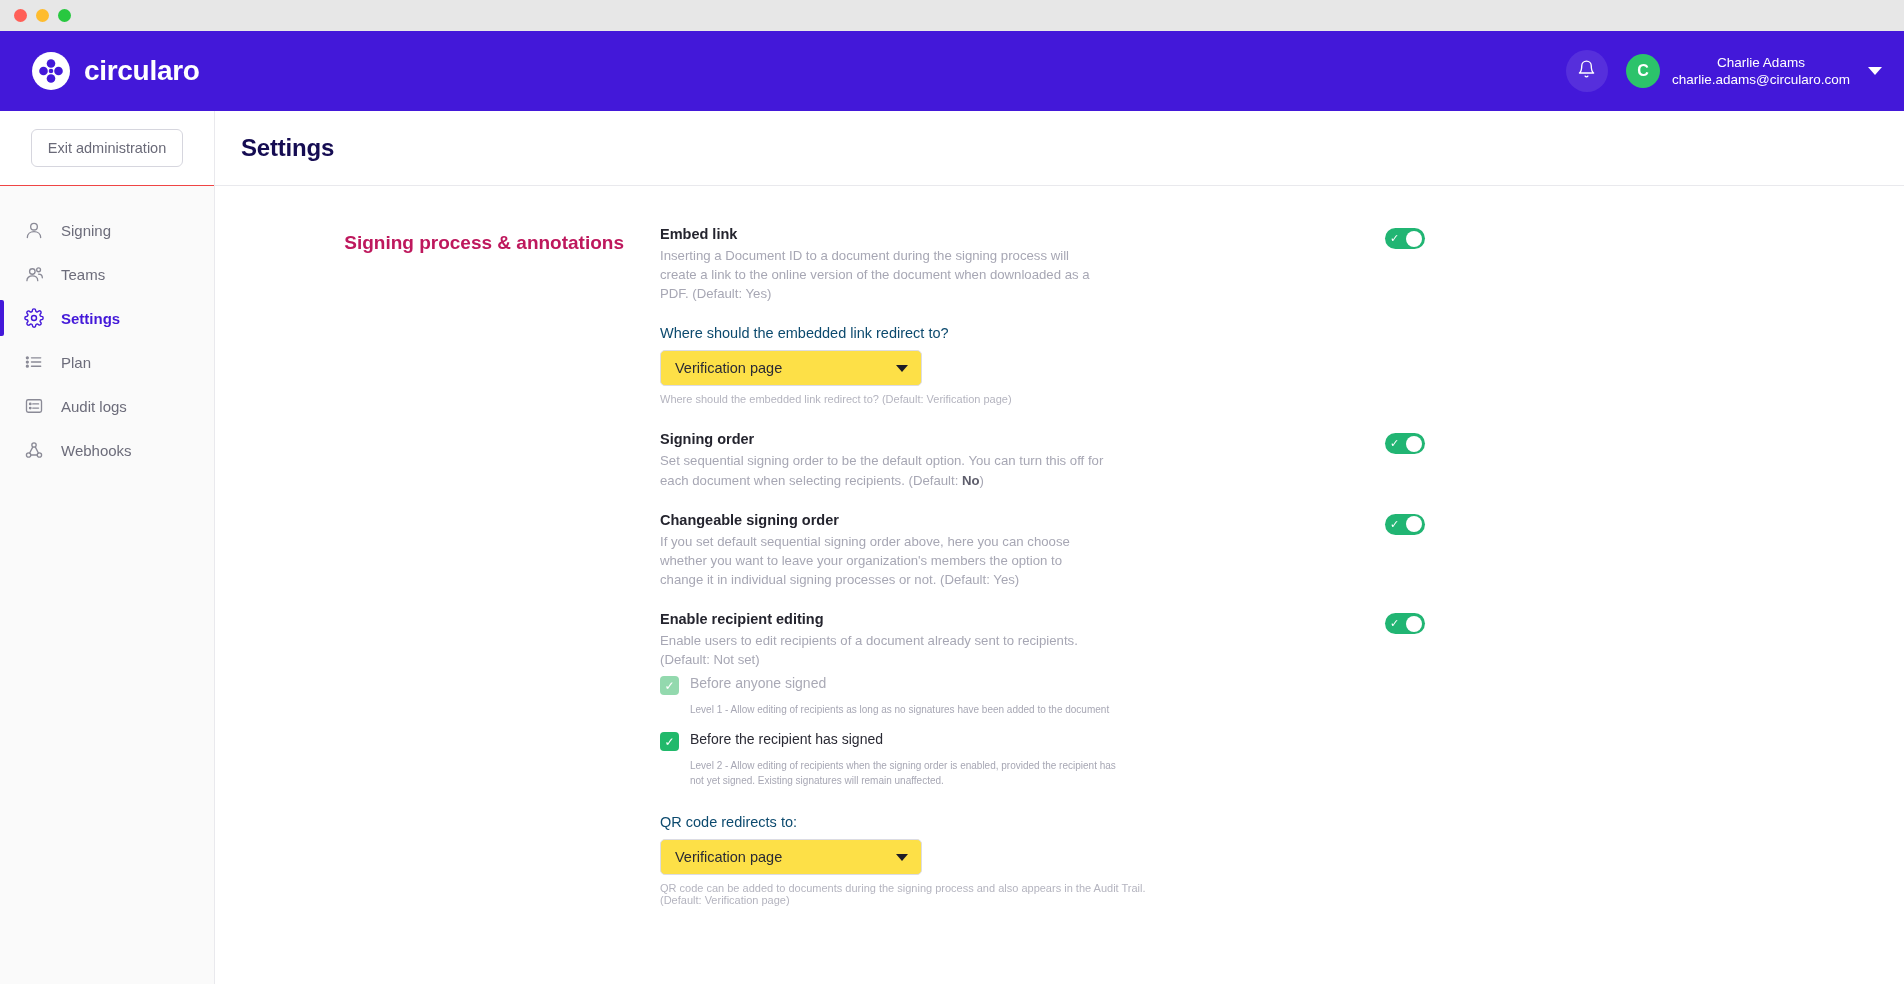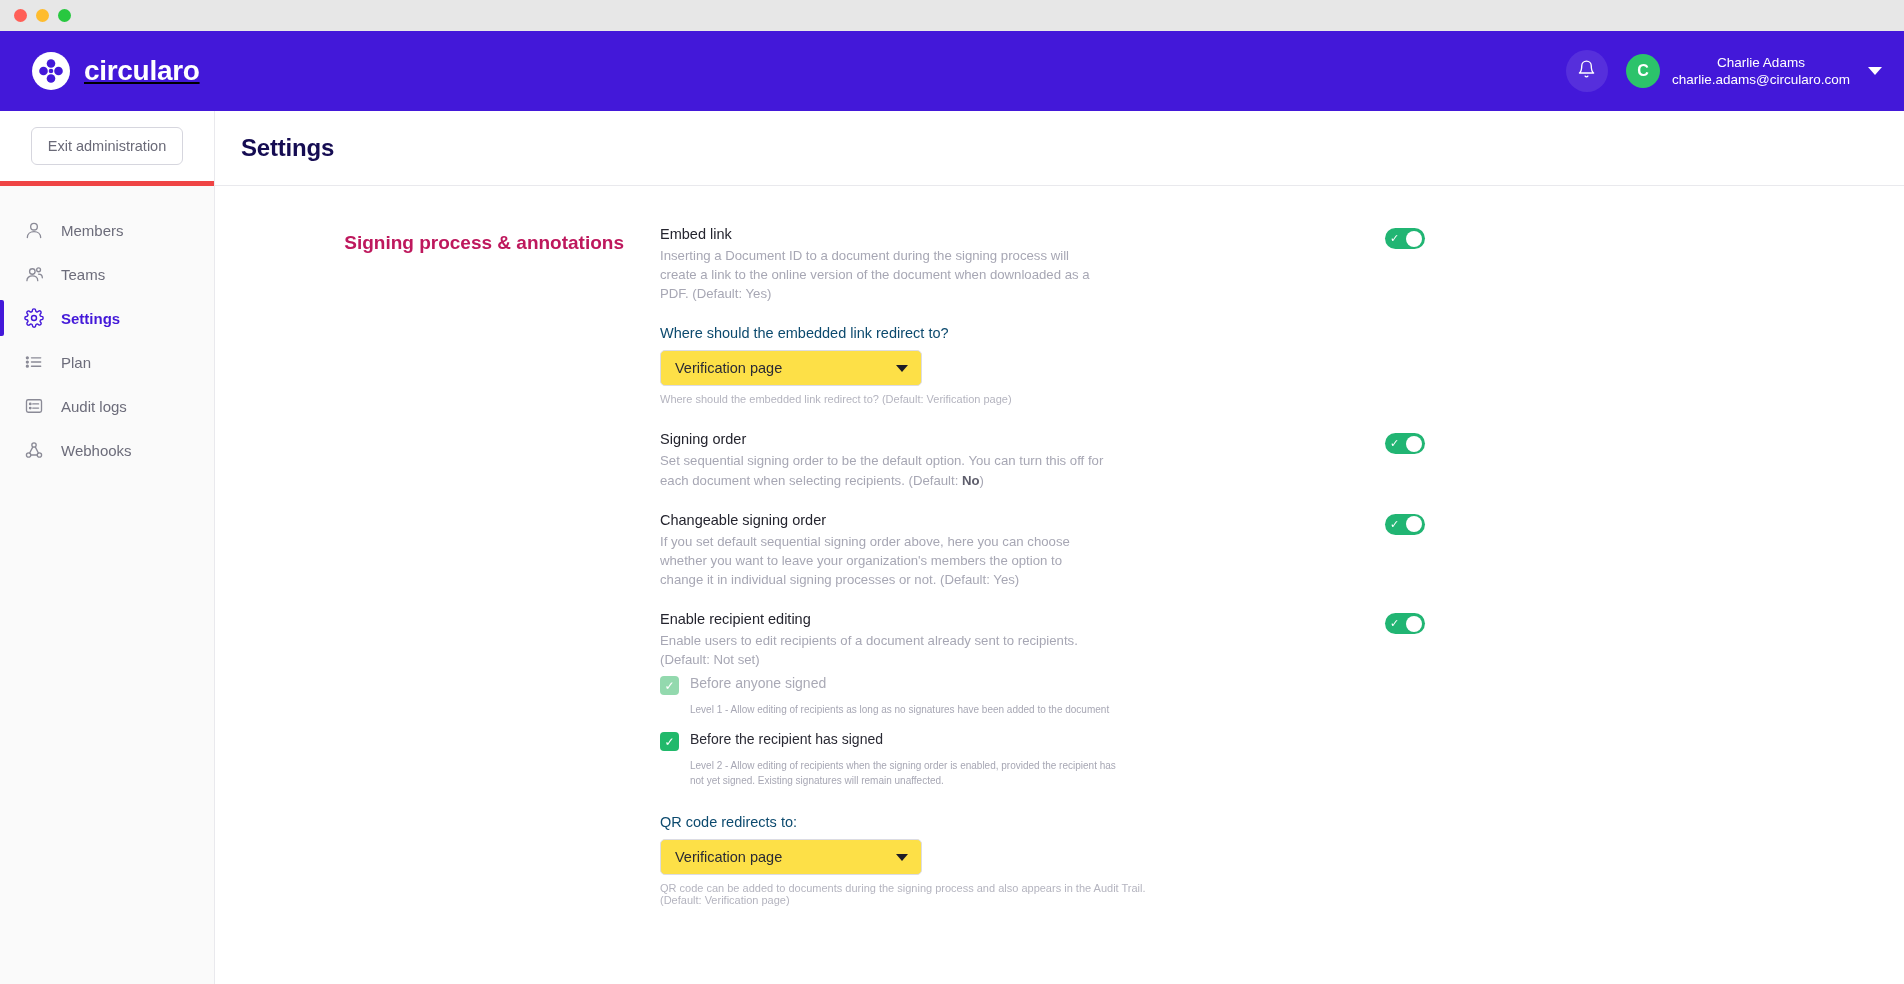--- a/index.html
+++ b/index.html
@@ -19,21 +19,21 @@
   .dot.red { background: #ff5f57; }
   .dot.yellow { background: #febc2e; }
   .dot.green { background: #28c840; }
 
   
   .topbar {
     height: 80px; background: #4318d9;
     display: flex; align-items: center; justify-content: space-between;
     padding: 0 22px 0 32px;
   }
-  .brand { display: flex; align-items: center; gap: 14px; text-decoration: underline; }
+  .brand { display: flex; align-items: center; gap: 14px; }
   .brand-mark { width: 38px; height: 38px; position: relative; }
   .brand-name {
     color: #ffffff; font-size: 28px; font-weight: 600; letter-spacing: -0.3px;
   }
   .topbar-right { display: flex; align-items: center; gap: 18px; }
   .bell-btn {
     width: 42px; height: 42px; border-radius: 50%;
     background: rgba(255,255,255,0.10);
     display: flex; align-items: center; justify-content: center;
   }
@@ -57,21 +57,21 @@
   .shell { display: flex; height: 873px; }
 
   
   .sidebar {
     width: 215px; background: #fafafa;
     border-right: 1px solid #e9e9ed;
     display: flex; flex-direction: column;
   }
   .sidebar-top {
     height: 75px; background: #ffffff;
-    border-bottom: 5px solid #ef4444;
+    border-bottom: 1px solid #ef4444;
     display: flex; align-items: center; justify-content: center;
   }
   .exit-btn {
     border: 1px solid #d6d6de; border-radius: 6px;
     background: #ffffff; color: #6a6a78;
     font-family: "Liberation Sans", sans-serif;
     font-size: 14.5px; padding: 10px 16px; cursor: pointer;
   }
   .nav { padding-top: 22px; }
   .nav-item {
@@ -101,21 +101,21 @@
     display: flex; padding: 40px 0 0 0;
   }
   .section-label {
     width: 445px; padding-right: 36px; text-align: right;
     color: #be185d; font-size: 19px; font-weight: 700; line-height: 1.34;
     padding-top: 4px;
   }
   .settings-col { width: 530px; }
 
   .row { position: relative; margin-bottom: 22px; }
-  .row-title { color: #24242e; font-size: 14.5px; font-weight: 400; margin-bottom: 4px; }
+  .row-title { color: #24242e; font-size: 14.5px; font-weight: 700; margin-bottom: 4px; }
   .row-desc { color: #a7a7b4; font-size: 13.2px; line-height: 1.45; max-width: 448px; }
   .row-desc b { color: #5e5e6c; font-weight: 700; }
 
   .toggle {
     position: absolute; right: -235px; top: 2px;
     width: 40px; height: 21px; border-radius: 11px; background: #21b573;
     display: flex; align-items: center; justify-content: space-between;
     padding: 0 3px; cursor: pointer;
   }
   .toggle .tick { color: #ffffff; font-size: 11px; line-height: 1; margin-left: 2px; }
@@ -204,21 +204,21 @@
     </div>
     <div class="nav">
 
       <div class="nav-item">
         <span class="ico">
           <svg width="20" height="20" viewBox="0 0 24 24" fill="none" stroke="#8a8a96" stroke-width="1.6" stroke-linecap="round" stroke-linejoin="round">
             <circle cx="12" cy="8" r="4"></circle>
               <path d="M4 21c0-4.4 3.6-7 8-7s8 2.6 8 7"></path>
           </svg>
         </span>
-        <span>Members</span>
+        <span>Signing</span>
       </div>
 
       <div class="nav-item">
         <span class="ico">
           <svg width="20" height="20" viewBox="0 0 24 24" fill="none" stroke="#8a8a96" stroke-width="1.6" stroke-linecap="round" stroke-linejoin="round">
             <circle cx="10" cy="9" r="3.3"></circle>
               <path d="M3.5 20c0-3.6 2.9-5.8 6.5-5.8s6.5 2.2 6.5 5.8"></path>
             <circle cx="17.5" cy="7" r="2.3"></circle>
               <path d="M17.5 12.2c2.8 0 4.5 1.8 4.5 4.3"></path>
           </svg>

